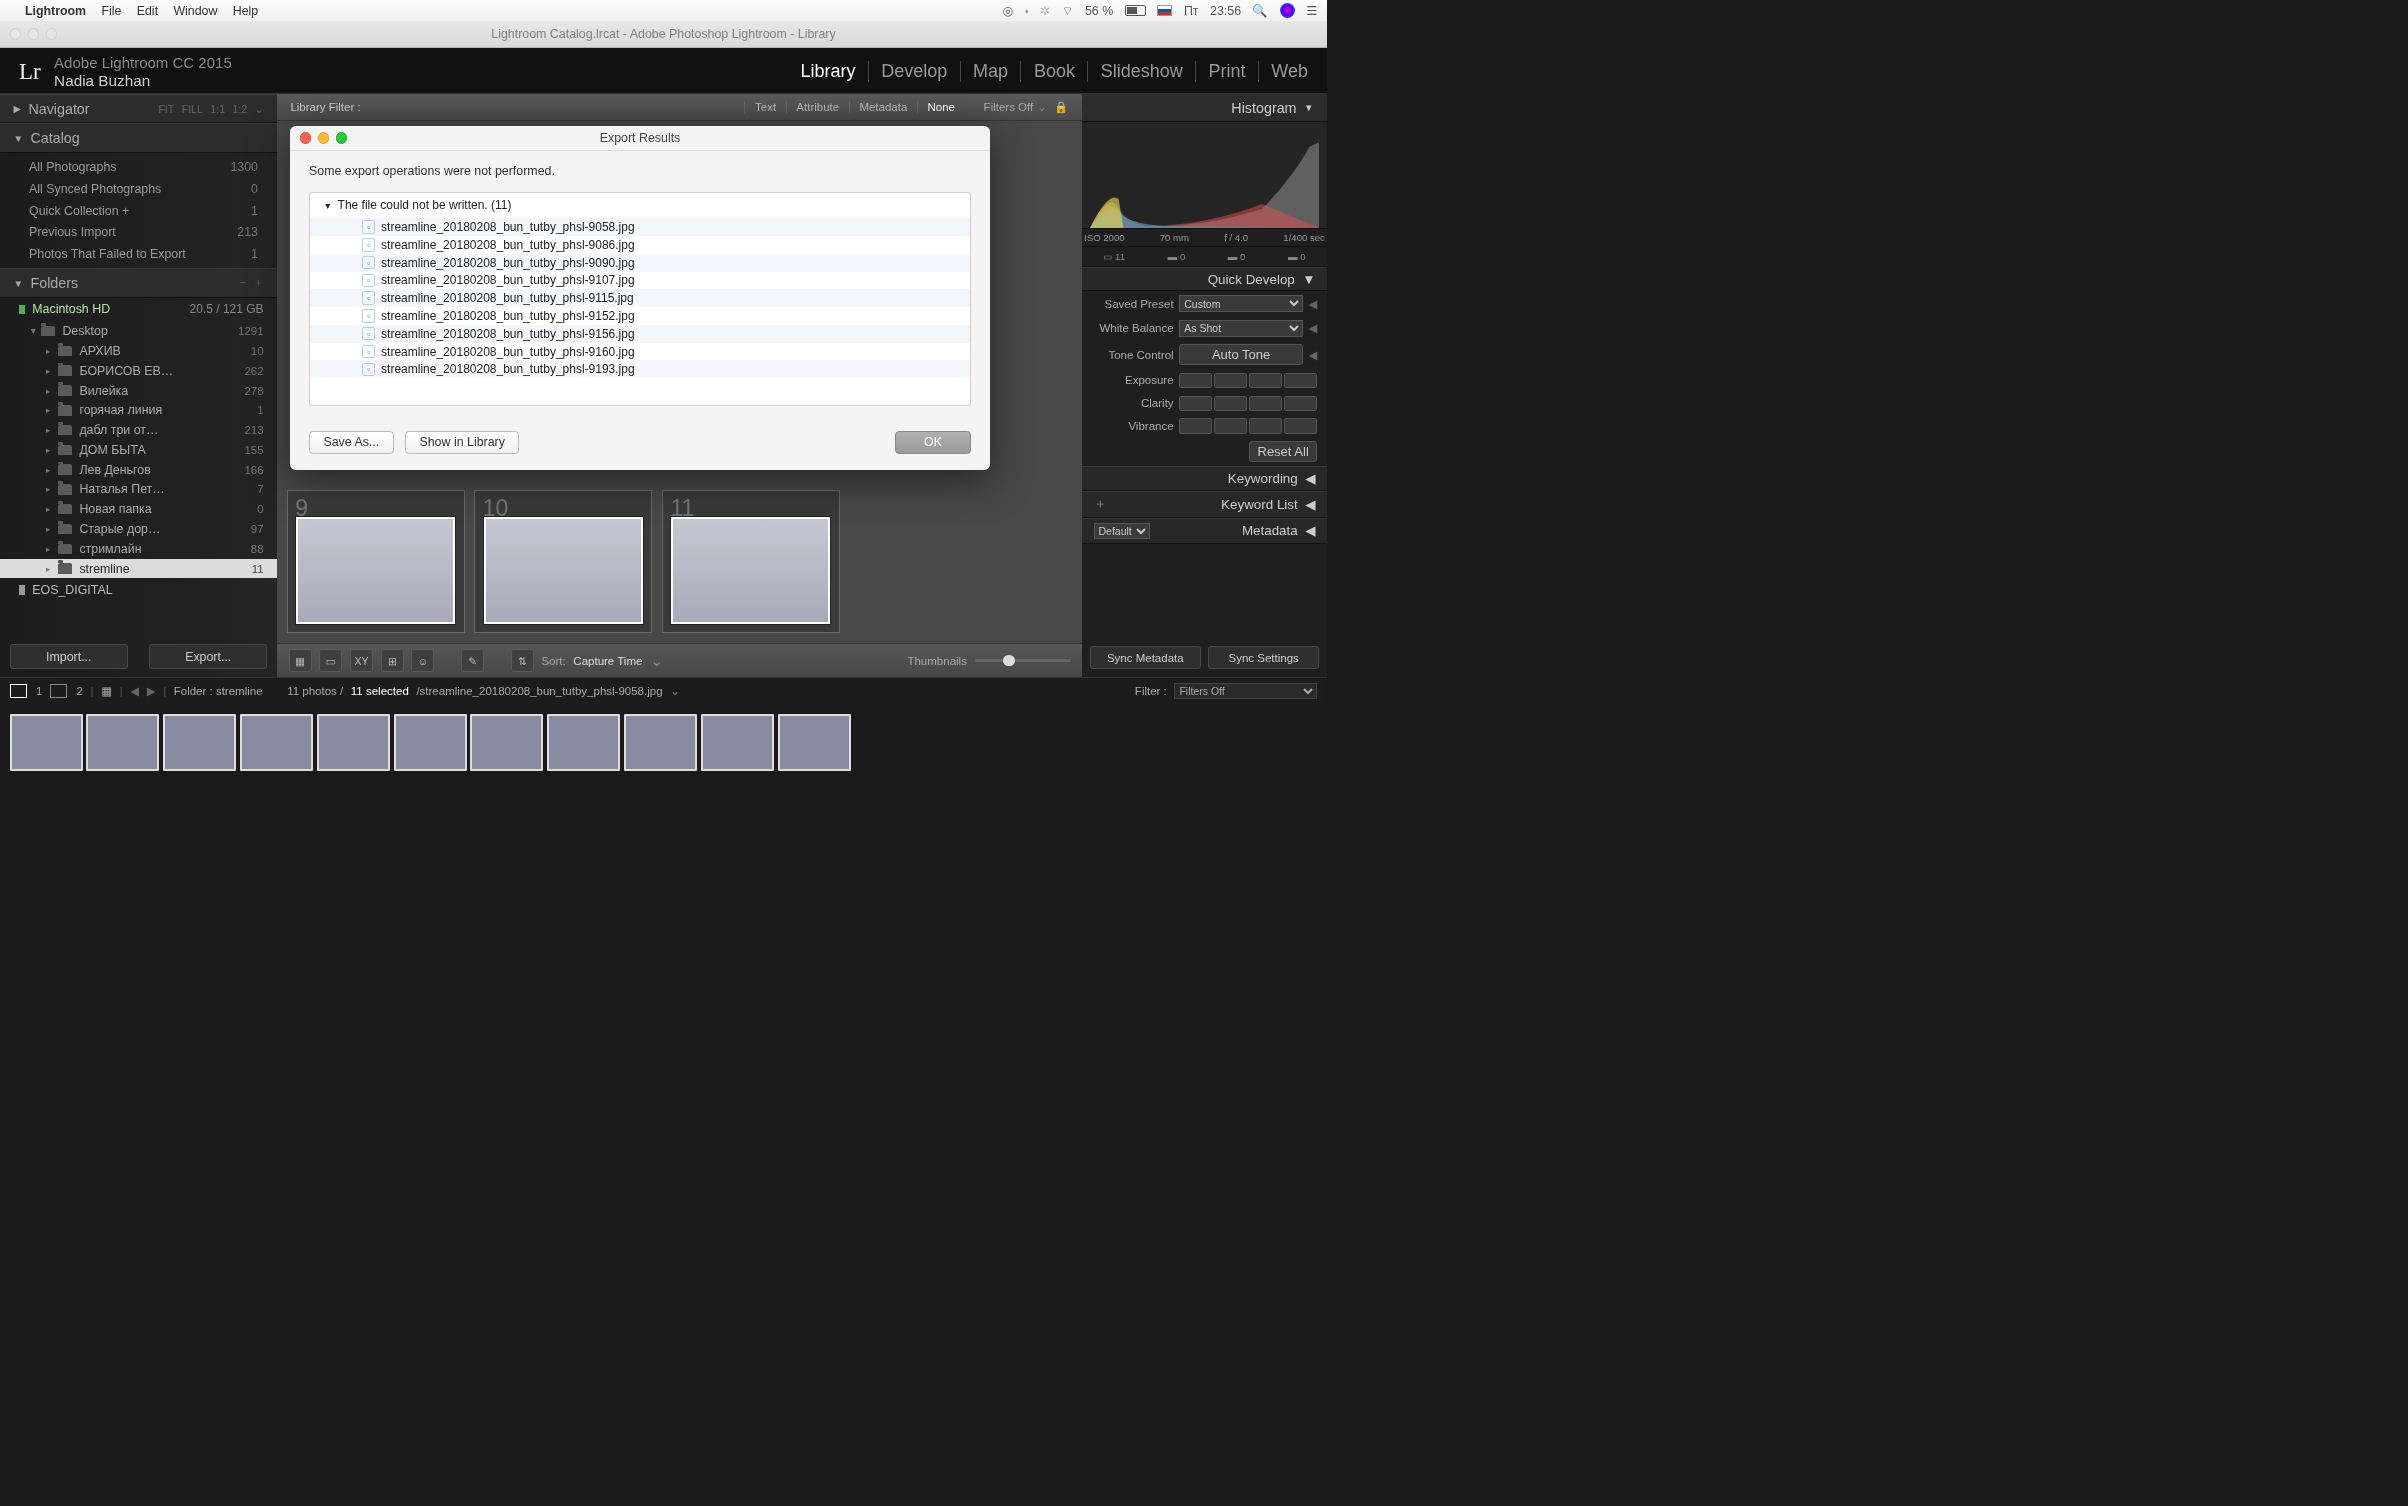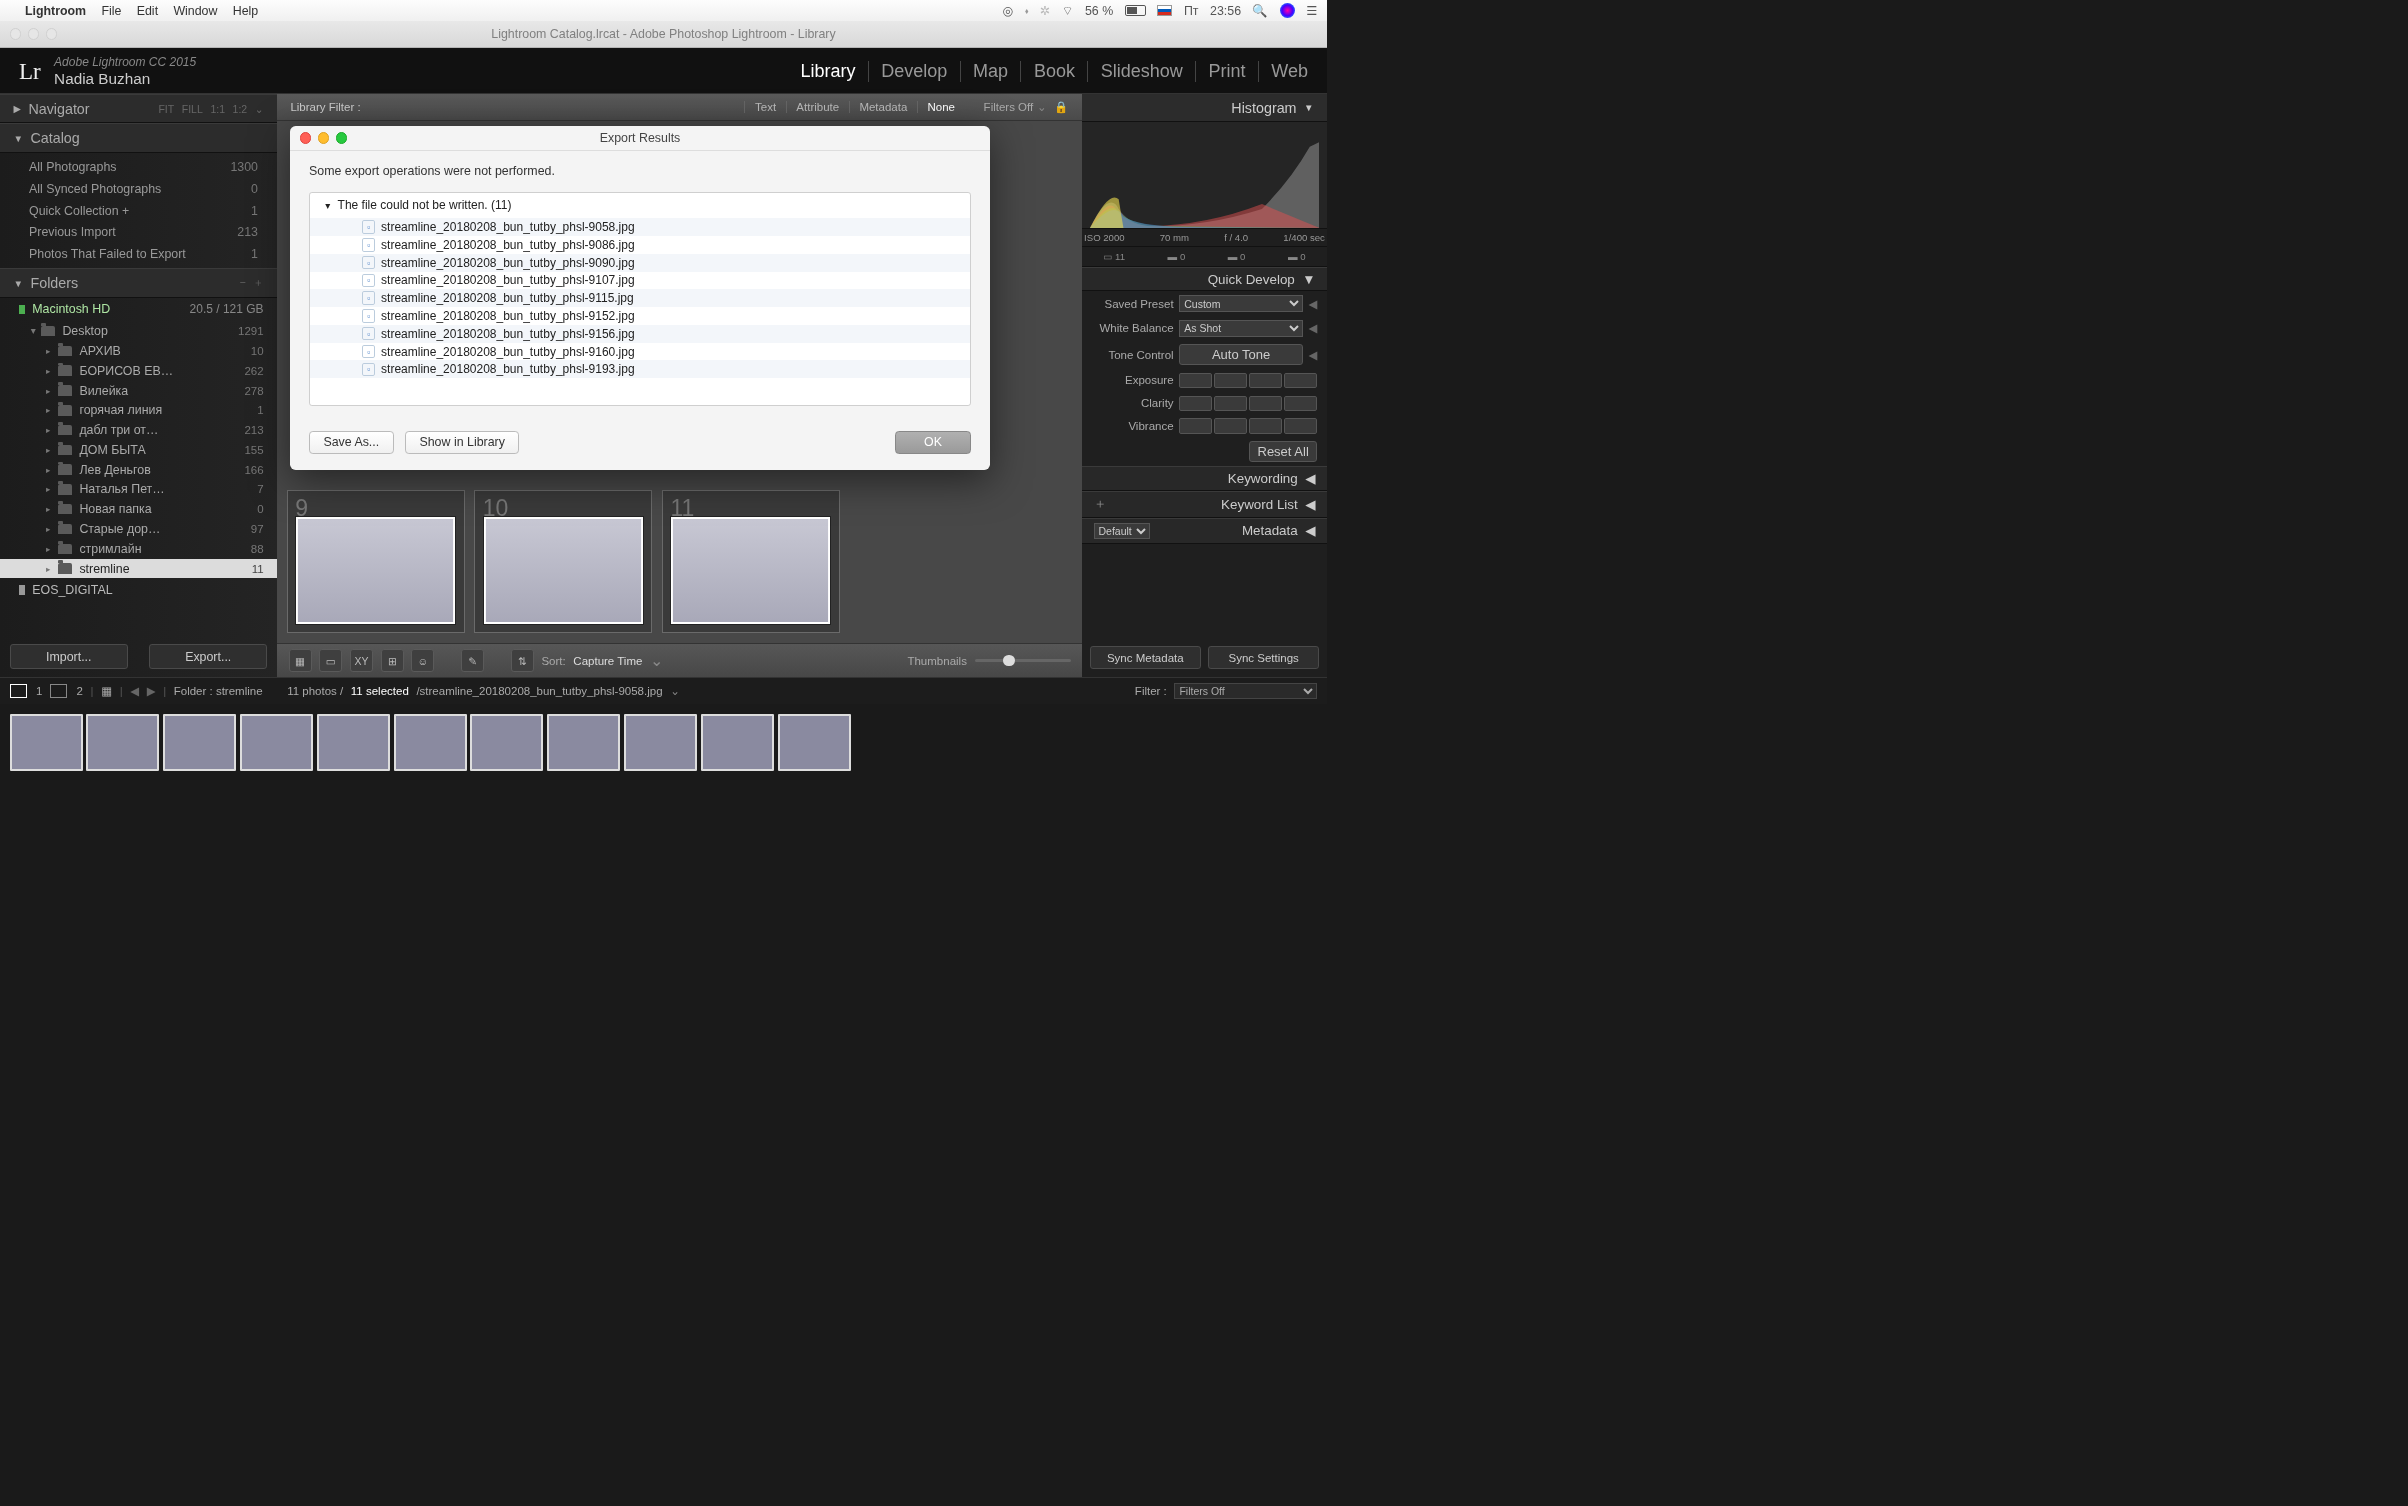--- a/index.html
+++ b/index.html
@@ -17,21 +17,21 @@
 
 .titlebar{height:27px;background:linear-gradient(#e8e8e8,#d8d8d8);display:flex;align-items:center;padding:0 9.6px;border-bottom:1px solid #b5b5b5;position:relative;}
 .traffic-lights{display:flex;gap:6.7px;}
 .traffic-lights .tl{width:11.5px;height:11.5px;border-radius:50%;background:#e6e6e6;border:1px solid #d0d0d0;}
 .titlebar .title{position:absolute;left:0;right:0;text-align:center;color:#808080;font-size:12.4px;}
 
 
 .lr-top{background:#111;display:flex;align-items:center;padding:9.6px 19px 7.6px;border-bottom:1px solid #333;height:46px;}
 .lr-logo{display:flex;align-items:center;}
 .lr-logo .lr{font-family:Georgia,serif;font-size:23px;color:#eee;margin-right:13.4px;}
-.lr-logo .sub{font-size:12px;color:#888;line-height:1.3;font-style:italic;}
+.lr-logo .sub{font-size:15px;color:#888;line-height:1.3;}
 .lr-logo .user{font-size:15.3px;color:#ccc;}
 .module-picker{margin-left:auto;display:flex;align-items:center;gap:0;}
 .module-picker span{font-size:18px;color:#999;padding:0 12.4px;border-right:1px solid #444;cursor:pointer;}
 .module-picker span.active{color:#fff;font-weight:500;}
 .module-picker span:last-child{border-right:none;padding-right:0;}
 
 .app-body{display:flex;height:583px;}
 
 
 .left-panel{width:277px;background:#1f1f1f;background:linear-gradient(to right,#1c1c1c,#242424);display:flex;flex-direction:column;font-size:12.4px;color:#bbb;}

